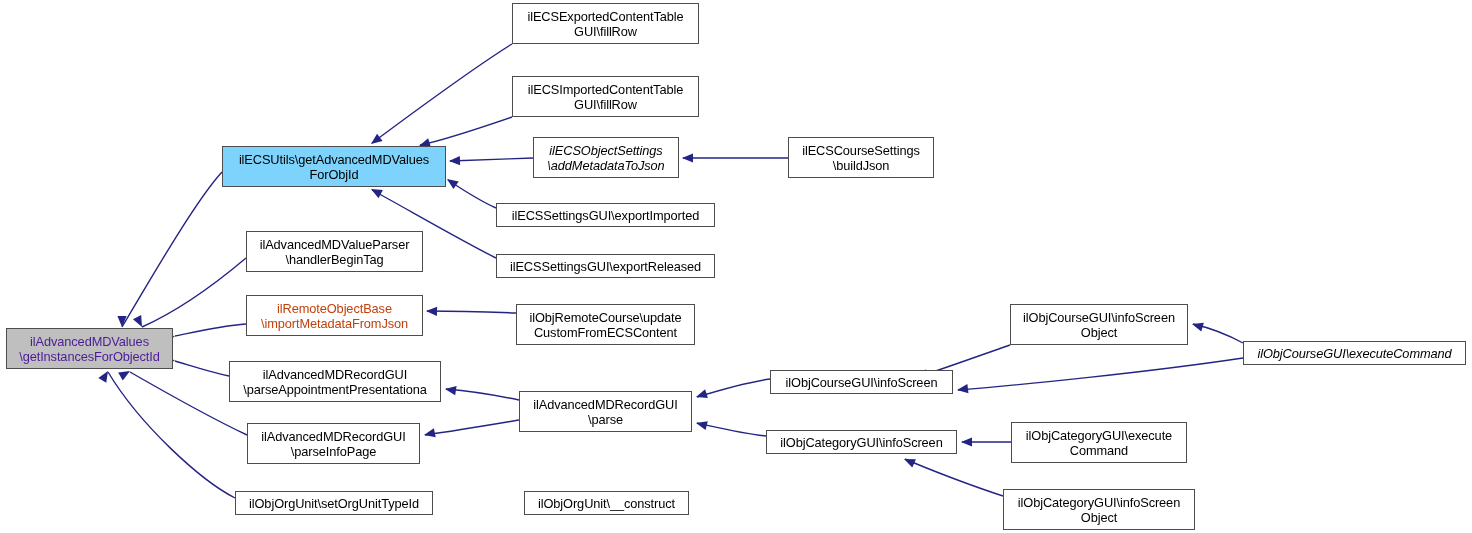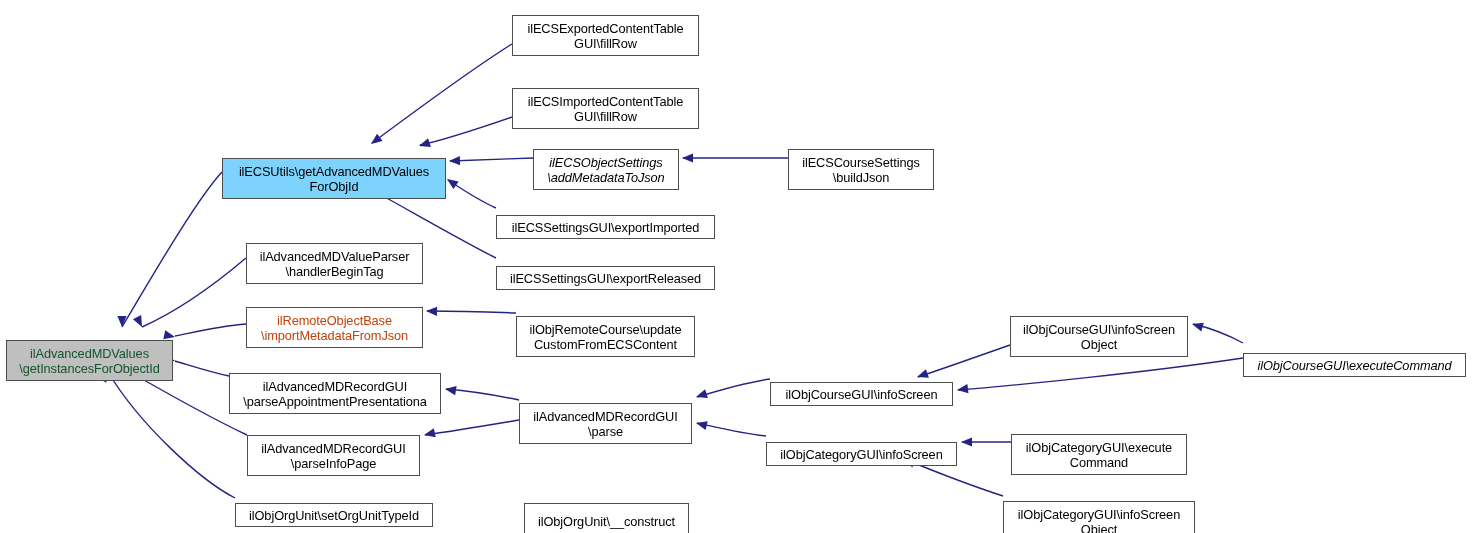--- a/index.html
+++ b/index.html
@@ -32,21 +32,20 @@
     display: flex;
     align-items: center;
     justify-content: center;
     text-align: center;
     font-size: 12.8px;
     line-height: 15px;
     color: #000000;
     white-space: pre-line;
     letter-spacing: -0.1px;
     padding: 1px 4px;
-    margin-top: 12px;
   }
   .node.highlight {
     background: #bfbfbf;
   }
   .node-label {
     display: block;
     white-space: pre-line;
   }
 </style>
 </head>
@@ -93,21 +92,21 @@
       <path d="M 1243,343 C 1230,336 1215,329 1193,324" fill="none" stroke="#242484" stroke-width="1.4"></path>
       <polygon points="1192,324 1203.848,322.664 1201.272,331.496" fill="#242484"></polygon>
       <path d="M 1243,358 C 1150,372 1020,385 958,390" fill="none" stroke="#242484" stroke-width="1.4"></path>
       <polygon points="957,390 967.3665473117823,384.1097795599333 968.4735958929592,393.2429303546434" fill="#242484"></polygon>
       <path d="M 1011,442 C 1000,442 985,442 962,442" fill="none" stroke="#242484" stroke-width="1.4"></path>
       <polygon points="961,442 972,437.4 972,446.6" fill="#242484"></polygon>
       <path d="M 1003,496 C 975,487 930,470 905,459" fill="none" stroke="#242484" stroke-width="1.4"></path>
       <polygon points="904,459 915.9219107312921,459.16746496679406 912.2536305062791,467.60450948432384" fill="#242484"></polygon>
     </svg>
   <div id="node-layer">
-      <div class="node highlight" style="left: 6px; top: 328px; width: 167px; height: 41px; border-color: rgb(77, 77, 77); background: rgb(191, 191, 191); color: #14532d;"><span class="node-label">ilAdvancedMDValues
+      <div class="node highlight" style="left: 6px; top: 328px; width: 167px; height: 41px; border-color: rgb(77, 77, 77); background: rgb(191, 191, 191); color: #4c1d95;"><span class="node-label">ilAdvancedMDValues
 \getInstancesForObjectId</span></div>
       <div class="node" style="left: 222px; top: 146px; width: 224px; height: 41px; border-color: rgb(77, 77, 77); background: #7dd3fc; color: rgb(0, 0, 0); text-align: center;"><span class="node-label">ilECSUtils\getAdvancedMDValues
 ForObjId</span></div>
       <div class="node" style="left: 512px; top: 3px; width: 187px; height: 41px; border-color: rgb(77, 77, 77); background: rgb(255, 255, 255); color: rgb(0, 0, 0);"><span class="node-label">ilECSExportedContentTable
 GUI\fillRow</span></div>
       <div class="node" style="left: 512px; top: 76px; width: 187px; height: 41px; border-color: rgb(77, 77, 77); background: rgb(255, 255, 255); color: rgb(0, 0, 0);"><span class="node-label">ilECSImportedContentTable
 GUI\fillRow</span></div>
       <div class="node" style="left: 533px; top: 137px; width: 146px; height: 41px; border-color: rgb(77, 77, 77); background: rgb(255, 255, 255); color: rgb(0, 0, 0); font-style: italic;"><span class="node-label">ilECSObjectSettings
 \addMetadataToJson</span></div>
       <div class="node" style="left: 788px; top: 137px; width: 146px; height: 41px; border-color: rgb(77, 77, 77); background: rgb(255, 255, 255); color: rgb(0, 0, 0);"><span class="node-label">ilECSCourseSettings
@@ -120,21 +119,21 @@
 \importMetadataFromJson</span></div>
       <div class="node" style="left: 516px; top: 304px; width: 179px; height: 41px; border-color: rgb(77, 77, 77); background: rgb(255, 255, 255); color: rgb(0, 0, 0);"><span class="node-label">ilObjRemoteCourse\update
 CustomFromECSContent</span></div>
       <div class="node" style="left: 229px; top: 361px; width: 212px; height: 41px; border-color: rgb(77, 77, 77); background: rgb(255, 255, 255); color: rgb(0, 0, 0);"><span class="node-label">ilAdvancedMDRecordGUI
 \parseAppointmentPresentationa</span></div>
       <div class="node" style="left: 519px; top: 391px; width: 173px; height: 41px; border-color: rgb(77, 77, 77); background: rgb(255, 255, 255); color: rgb(0, 0, 0);"><span class="node-label">ilAdvancedMDRecordGUI
 \parse</span></div>
       <div class="node" style="left: 247px; top: 423px; width: 173px; height: 41px; border-color: rgb(77, 77, 77); background: rgb(255, 255, 255); color: rgb(0, 0, 0);"><span class="node-label">ilAdvancedMDRecordGUI
 \parseInfoPage</span></div>
       <div class="node" style="left: 235px; top: 491px; width: 198px; height: 24px; border-color: rgb(77, 77, 77); background: rgb(255, 255, 255); color: rgb(0, 0, 0);"><span class="node-label">ilObjOrgUnit\setOrgUnitTypeId</span></div>
-      <div class="node" style="left: 524px; top: 491px; width: 165px; height: 36px; border-color: rgb(77, 77, 77); background: rgb(255, 255, 255); color: rgb(0, 0, 0);"><span class="node-label">ilObjOrgUnit\__construct</span></div>
+      <div class="node" style="left: 524px; top: 491px; width: 165px; height: 24px; border-color: rgb(77, 77, 77); background: rgb(255, 255, 255); color: rgb(0, 0, 0);"><span class="node-label">ilObjOrgUnit\__construct</span></div>
       <div class="node" style="left: 770px; top: 370px; width: 183px; height: 24px; border-color: rgb(77, 77, 77); background: rgb(255, 255, 255); color: rgb(0, 0, 0);"><span class="node-label">ilObjCourseGUI\infoScreen</span></div>
       <div class="node" style="left: 1010px; top: 304px; width: 178px; height: 41px; border-color: rgb(77, 77, 77); background: rgb(255, 255, 255); color: rgb(0, 0, 0);"><span class="node-label">ilObjCourseGUI\infoScreen
 Object</span></div>
       <div class="node" style="left: 1243px; top: 341px; width: 223px; height: 24px; border-color: rgb(77, 77, 77); background: rgb(255, 255, 255); color: rgb(0, 0, 0); font-style: italic;"><span class="node-label">ilObjCourseGUI\executeCommand</span></div>
       <div class="node" style="left: 766px; top: 430px; width: 191px; height: 24px; border-color: rgb(77, 77, 77); background: rgb(255, 255, 255); color: rgb(0, 0, 0);"><span class="node-label">ilObjCategoryGUI\infoScreen</span></div>
       <div class="node" style="left: 1011px; top: 422px; width: 176px; height: 41px; border-color: rgb(77, 77, 77); background: rgb(255, 255, 255); color: rgb(0, 0, 0);"><span class="node-label">ilObjCategoryGUI\execute
 Command</span></div>
       <div class="node" style="left: 1003px; top: 489px; width: 192px; height: 41px; border-color: rgb(77, 77, 77); background: rgb(255, 255, 255); color: rgb(0, 0, 0);"><span class="node-label">ilObjCategoryGUI\infoScreen
 Object</span></div>
     </div>

